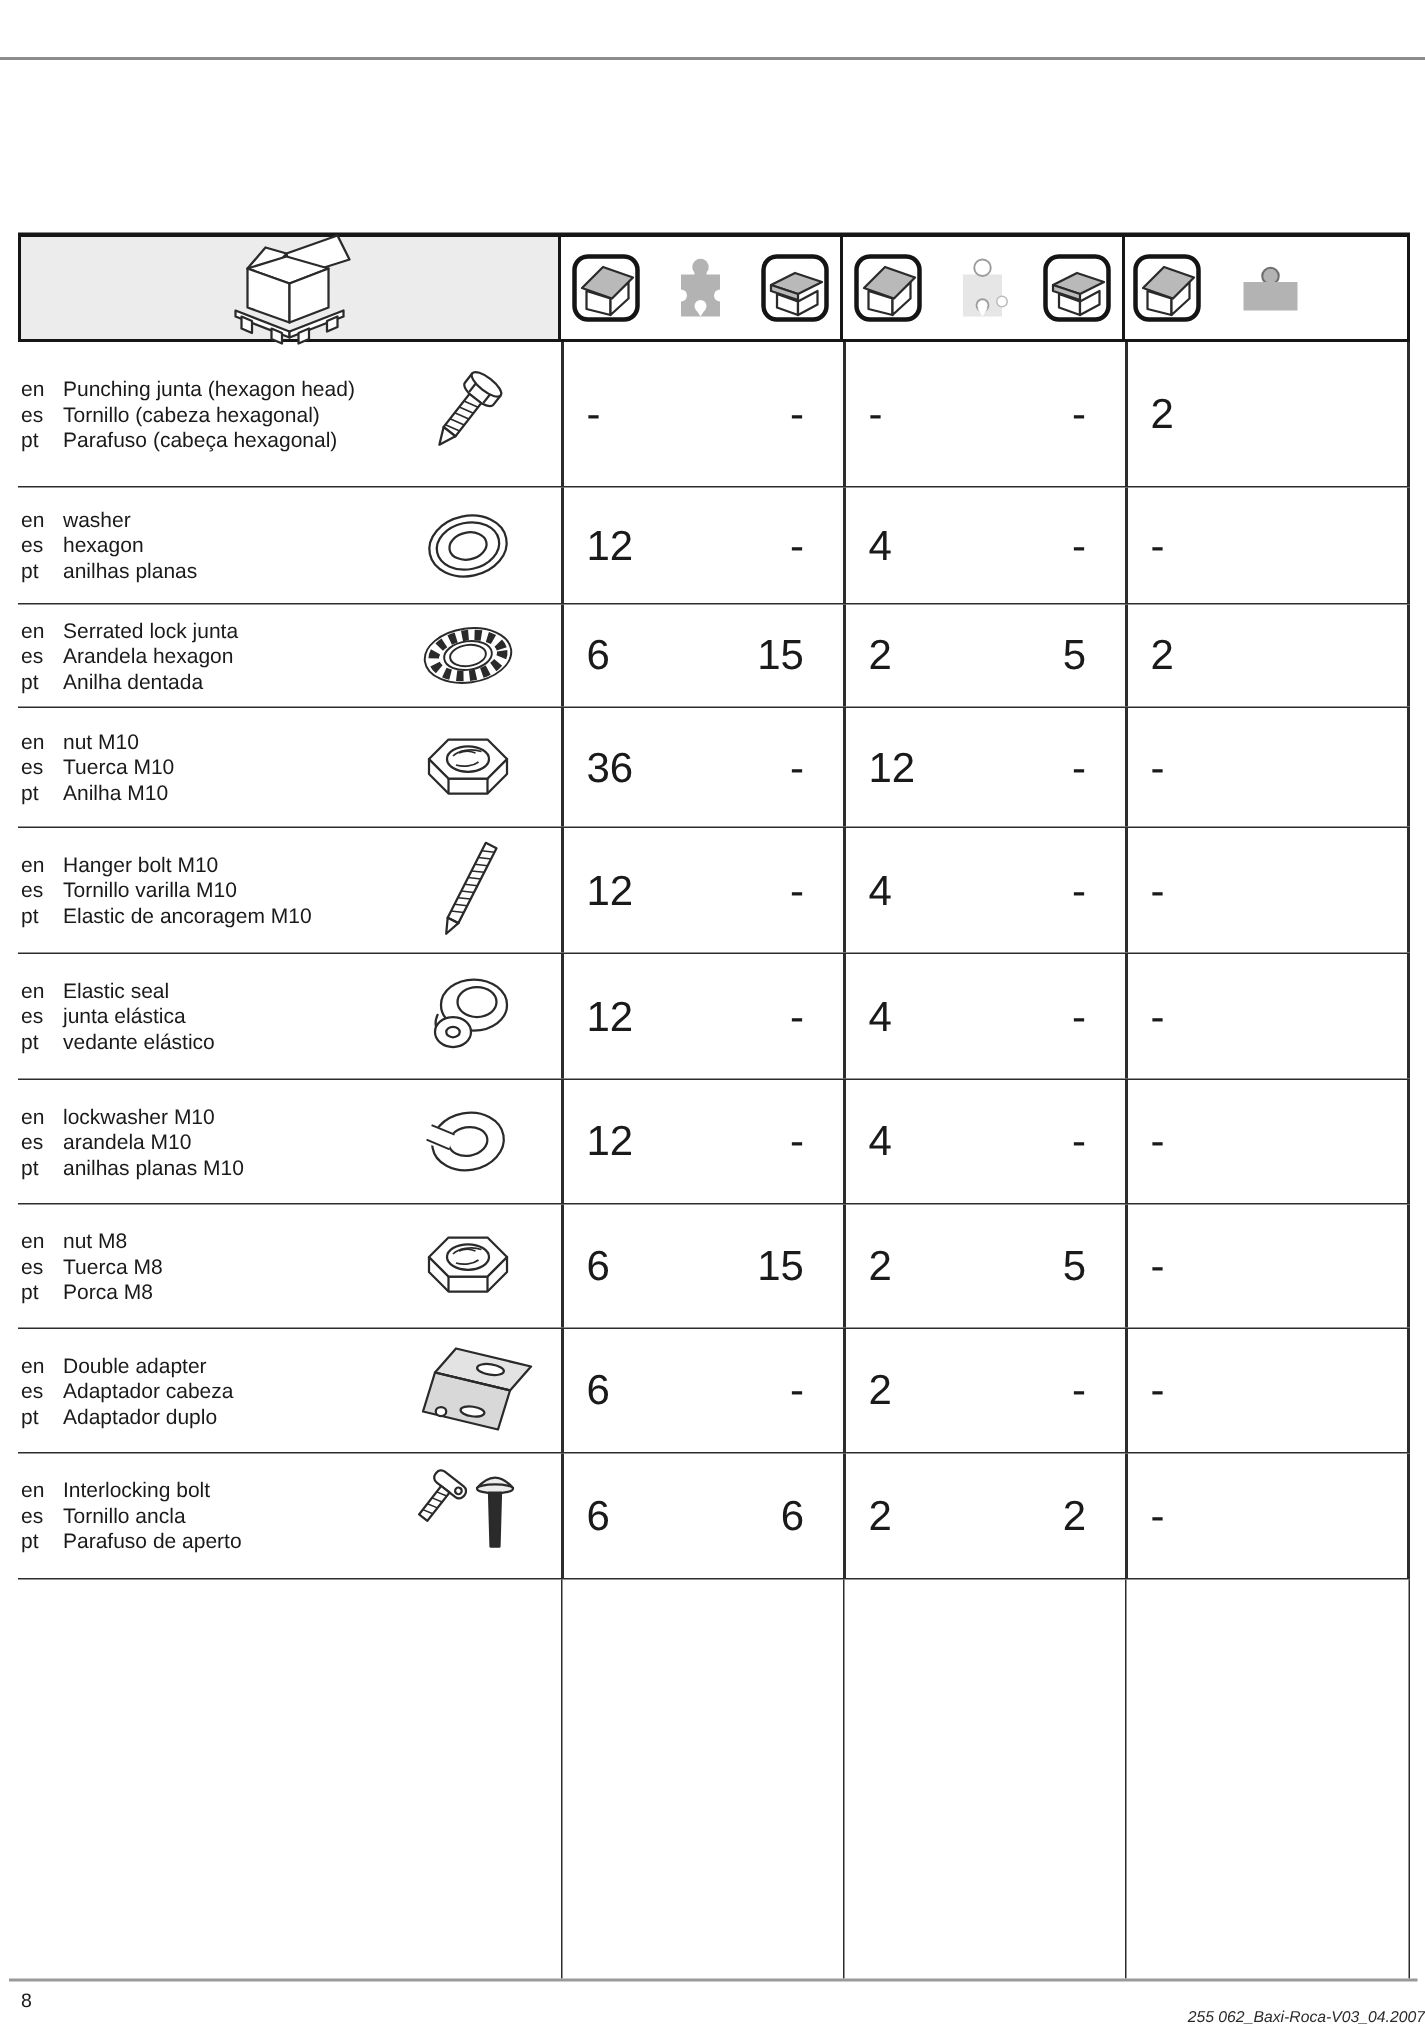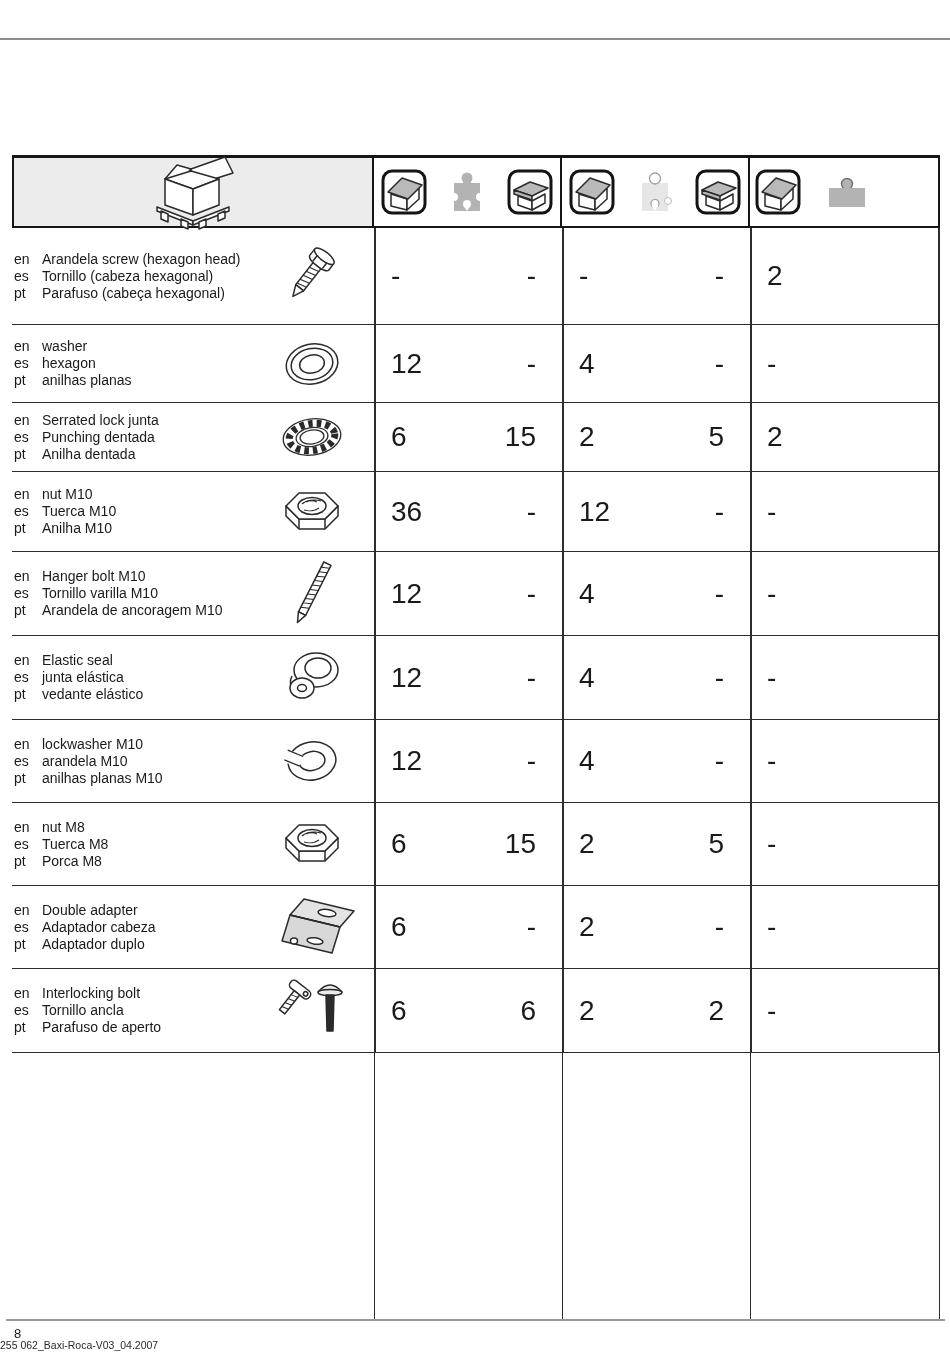--- a/index.html
+++ b/index.html
@@ -27,21 +27,21 @@
   .qcell{box-sizing:border-box;display:flex;align-items:center;justify-content:space-between;
          font-size:28px;padding:0 26px 0 15px;border-left:2px solid #2c2c2c;}
   .q1,.q2{width:188px;}
   .q3{width:190px;border-right:2px solid #2c2c2c;}
 
   .tail{display:flex;height:266px;box-sizing:border-box;}
   .tail .qcell{border-left:1.5px solid #2c2c2c;}
   .tail .q3{border-right:1.5px solid #2c2c2c;}
 
   .pagenum{position:absolute;left:14px;top:1326px;font-size:13px;}
-  .docref{position:absolute;left:0;top:1339px;width:950px;text-align:left;font-size:10.5px;color:#2a2a2a;}
+  .docref{position:absolute;left:0;top:1339px;width:950px;text-align:right;font-size:10.5px;color:#2a2a2a;font-style:italic;}
 </style>
 </head>
 <body>
 
 <div class="page">
   <div class="hrule-top"></div>
 
   <div class="ptable">
     <div class="thead">
       <div class="hc hc0">
@@ -136,21 +136,21 @@
               <rect x="2" y="12" width="36" height="19" fill="#b3b3b3"></rect>
             </svg>
           </span>
         </div>
     </div>
     <div id="tbody">
         <div class="trow" style="height: 97px;">
           <div class="dcell">
             <div class="dline">
               <span class="dlabel">en</span>
-              <span>Arandela screw (hexagon head)</span>
+              <span>Punching junta (hexagon head)</span>
             </div>
             <div class="dline">
               <span class="dlabel">es</span>
               <span>Tornillo (cabeza hexagonal)</span>
             </div>
             <div class="dline">
               <span class="dlabel">pt</span>
               <span>Parafuso (cabeça hexagonal)</span>
             </div>
             <span class="illus">
@@ -218,21 +218,21 @@
           </div>
         </div>
         <div class="trow" style="height: 69px;">
           <div class="dcell">
             <div class="dline">
               <span class="dlabel">en</span>
               <span>Serrated lock junta</span>
             </div>
             <div class="dline">
               <span class="dlabel">es</span>
-              <span>Punching dentada</span>
+              <span>Arandela hexagon</span>
             </div>
             <div class="dline">
               <span class="dlabel">pt</span>
               <span>Anilha dentada</span>
             </div>
             <span class="illus">
               <svg width="96" height="72" viewBox="0 0 96 72">
                 <g transform="rotate(-8 48 36)">
                   <ellipse cx="48" cy="36" rx="29" ry="18" fill="none" stroke="#2a2a2a" stroke-width="1.3"></ellipse>
                   <ellipse cx="48" cy="36" rx="23" ry="13.5" fill="none" stroke="#2a2a2a" stroke-width="7" stroke-dasharray="4.5 4"></ellipse>
@@ -300,21 +300,21 @@
             <div class="dline">
               <span class="dlabel">en</span>
               <span>Hanger bolt M10</span>
             </div>
             <div class="dline">
               <span class="dlabel">es</span>
               <span>Tornillo varilla M10</span>
             </div>
             <div class="dline">
               <span class="dlabel">pt</span>
-              <span>Arandela de ancoragem M10</span>
+              <span>Elastic de ancoragem M10</span>
             </div>
             <span class="illus">
               <svg width="96" height="72" viewBox="0 0 96 72">
                 <g transform="rotate(27 48 36)" fill="#fff" stroke="#2a2a2a" stroke-width="1.5" stroke-linejoin="round">
                   <rect x="44" y="2" width="8" height="56"></rect>
                   <path d="M44,8 l8,-3 M44,13 l8,-3 M44,18 l8,-3 M44,23 l8,-3 M44,28 l8,-3 M44,33 l8,-3 M44,38 l8,-3 M44,43 l8,-3 M44,48 l8,-3 M44,53 l8,-3" fill="none" stroke-width="1"></path>
                   <polygon points="44,58 52,58 48,68"></polygon>
                 </g>
               </svg>
             </span>

